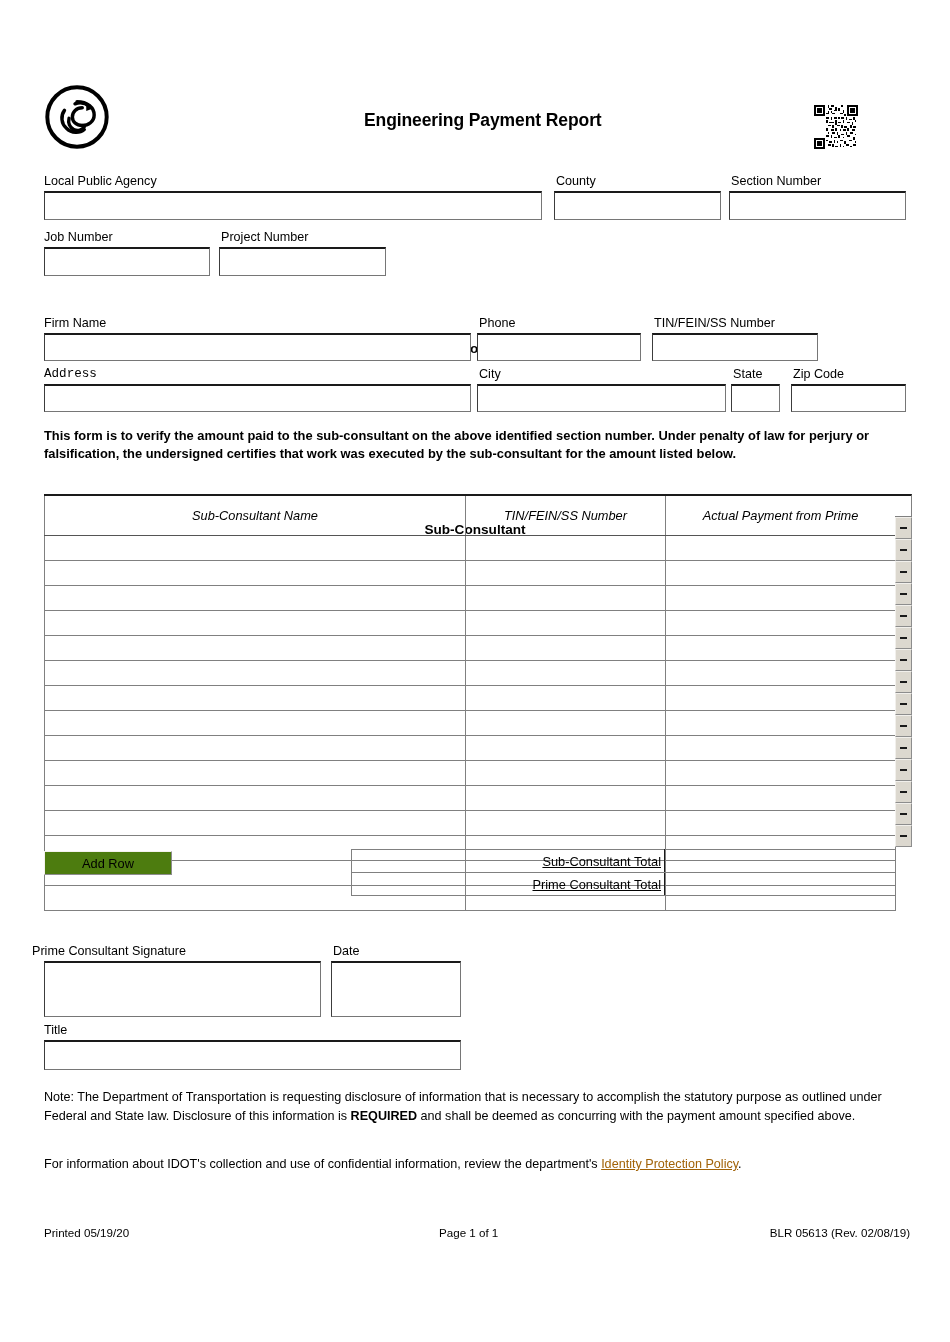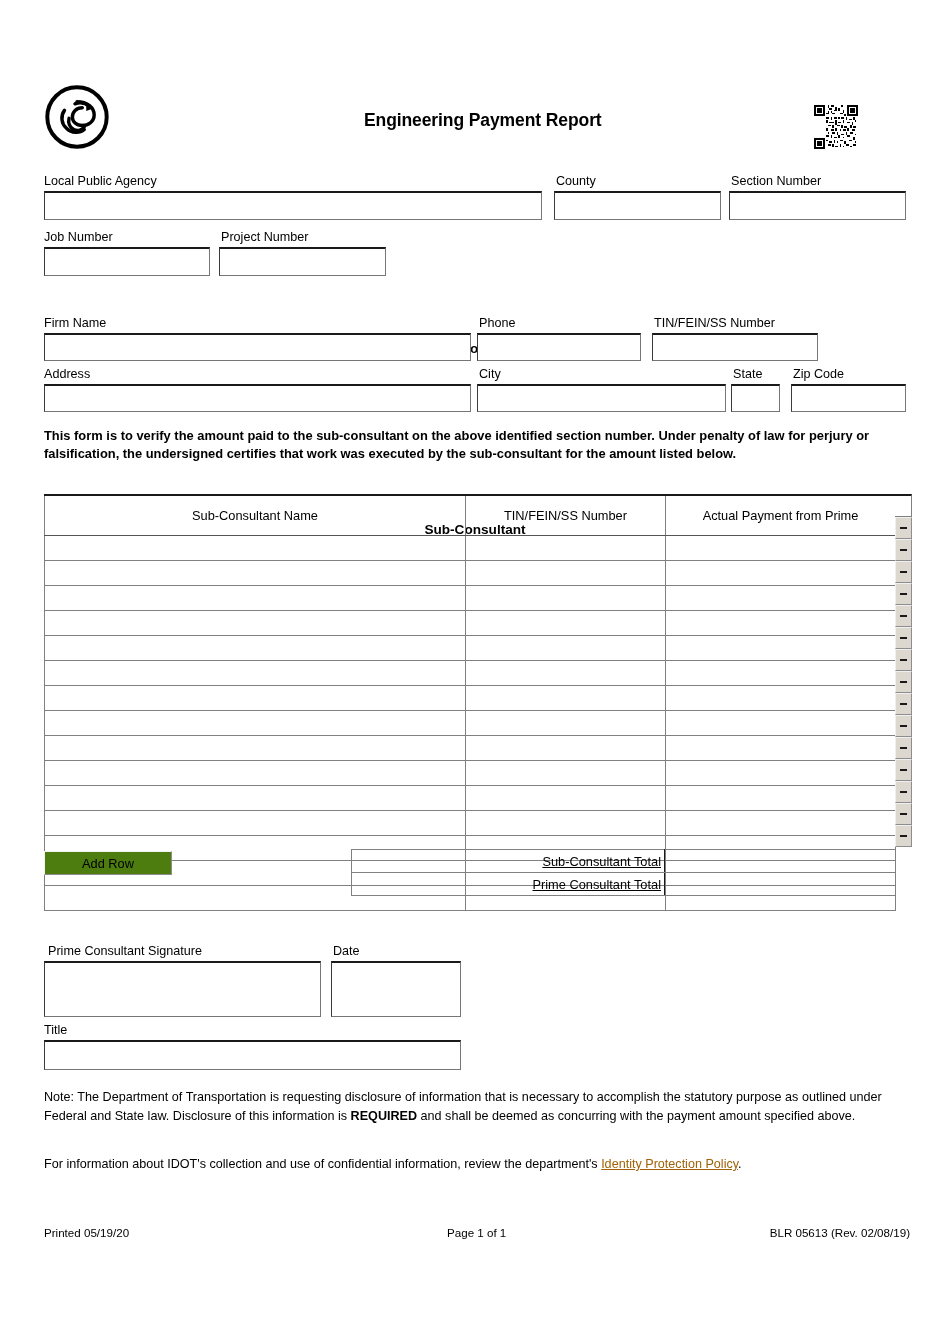--- a/index.html
+++ b/index.html
@@ -106,20 +106,21 @@
     left: 44px;
     top: 494px;
     width: 851px;
     border-collapse: collapse;
     table-layout: fixed;
   }
   .sc-table th, .sc-table td {
     border: 1px solid #808080;
     box-sizing: border-box;
     padding: 12px;
+    font-style: italic;
   }
   .sc-table thead th {
     height: 22px;
     font-size: 12.8px;
     font-weight: normal;
     text-align: center;
     border-top: 2px solid #1a1a1a;
     border-bottom: 1px solid #555;
   }
   .sc-table tbody td {
@@ -219,21 +220,21 @@
   }
   .footer {
     position: absolute;
     left: 44px;
     top: 1226px;
     width: 866px;
     font-size: 11.6px;
     display: flex;
   }
   .f-left  { width: 395px; }
-  .f-mid   { width: 210px; margin-left: 8px; }
+  .f-mid   { width: 210px; }
   .f-right { flex: 1; text-align: right; }
 </style>
 </head>
 <body>
 
 <div class="page">
 
   <div class="header">
 
     <div class="logo-block">
@@ -367,21 +368,21 @@
 
   <div class="abs field-label" style="left:44px; top:316px;">Firm Name</div>
   <div class="abs box" style="left:44px; top:333px; width:427px; height:28px;"></div>
 
   <div class="abs field-label" style="left:479px; top:316px;">Phone</div>
   <div class="abs box" style="left:477px; top:333px; width:164px; height:28px;"></div>
 
   <div class="abs field-label" style="left:654px; top:316px;">TIN/FEIN/SS Number</div>
   <div class="abs box" style="left:652px; top:333px; width:166px; height:28px;"></div>
 
-  <div class="abs field-label" style="left:44px; top:367px;">Address</div>
+  <div class="abs field-label" style="left:44px; top:367px;font-family:Liberation Mono, monospace;">Address</div>
   <div class="abs box" style="left:44px; top:384px; width:427px; height:28px;"></div>
 
   <div class="abs field-label" style="left:479px; top:367px;">City</div>
   <div class="abs box" style="left:477px; top:384px; width:249px; height:28px;"></div>
 
   <div class="abs field-label" style="left:733px; top:367px;">State</div>
   <div class="abs box" style="left:731px; top:384px; width:49px; height:28px;"></div>
 
   <div class="abs field-label" style="left:793px; top:367px;">Zip Code</div>
   <div class="abs box" style="left:791px; top:384px; width:115px; height:28px;"></div>
@@ -536,21 +537,21 @@
           <td class="tl">Sub-Consultant Total</td>
           <td class="tv"></td>
         </tr>
         <tr>
           <td class="tl">Prime Consultant Total</td>
           <td class="tv"></td>
         </tr>
       </tbody>
   </table>
 
-  <div class="abs field-label" style="left:48px; top:944px;text-align:center;">Prime Consultant Signature</div>
+  <div class="abs field-label" style="left:32px; top:944px;text-align:center;">Prime Consultant Signature</div>
   <div class="abs box" style="left:44px; top:961px; width:277px; height:56px;"></div>
 
   <div class="abs field-label" style="left:333px; top:944px;">Date</div>
   <div class="abs box" style="left:331px; top:961px; width:130px; height:56px;"></div>
 
   <div class="abs field-label" style="left:44px; top:1023px;">Title</div>
   <div class="abs box" style="left:44px; top:1040px; width:417px; height:30px;"></div>
 
   <div class="note" style="top:1088px;">
     <span>Note: The Department of Transportation is requesting disclosure of information that is necessary to accomplish the statutory purpose as outlined under Federal and State law. Disclosure of this information is </span><b>REQUIRED</b><span> and shall be deemed as concurring with the payment amount specified above.</span>

